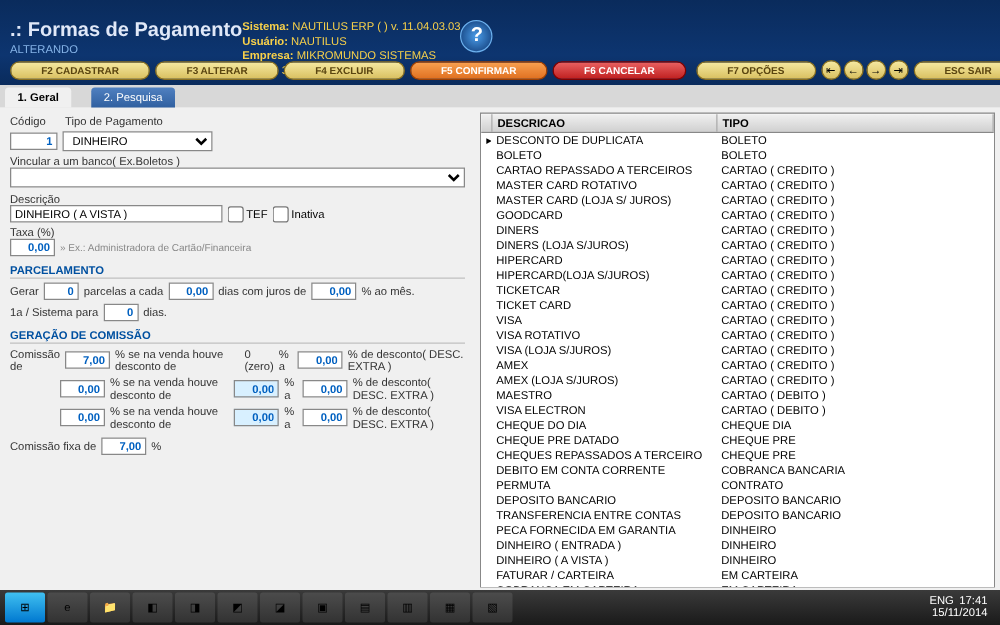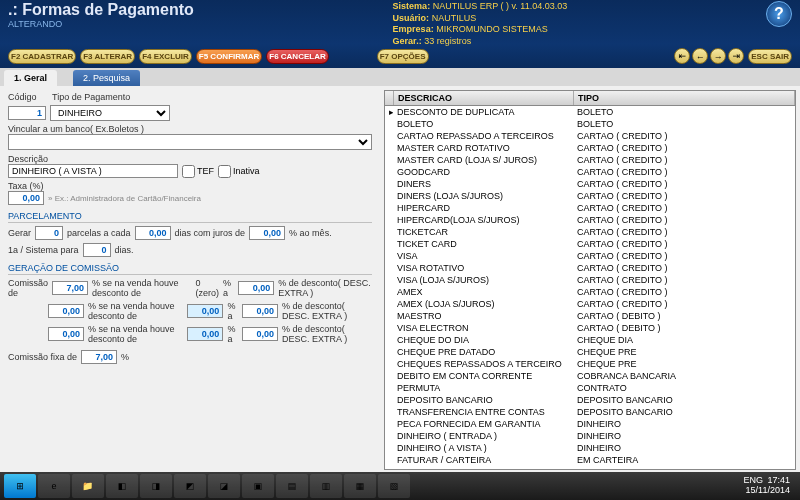--- a/index.html
+++ b/index.html
@@ -1,38 +1,38 @@
 <!DOCTYPE html>
 <html><head>
 <meta charset="utf-8">
 <style>
 *{box-sizing:border-box;margin:0;padding:0;font-family:Tahoma,Arial,sans-serif;font-size:9px}
 body{background:#e8e8e8;width:800px;height:500px;overflow:hidden}
-.titlebar{background:linear-gradient(#0a2b5c,#0d3570);color:#fff;padding:1px 8px;display:flex;justify-content:space-between;align-items:flex-start;height:44px}
+.titlebar{background:linear-gradient(#0a2b5c,#0d3570);color:#fff;padding:16px 8px;display:flex;align-items:flex-start;height:44px}
 .title-left{display:flex;flex-direction:column}
 .app-title{font-size:16px;font-weight:bold;color:#e0e8f8}
 .app-sub{font-size:9px;color:#86b4e8}
 .sys-info{color:#f7d04a;font-size:8px;line-height:1.3}
 .sys-info b{color:#f7d04a}
 .help-icon{width:26px;height:26px;border-radius:50%;background:radial-gradient(#4a9ce8,#0d3570);color:#fff;display:flex;align-items:center;justify-content:center;font-size:16px;font-weight:bold;border:1px solid #6bb0ee}
 .toolbar{background:linear-gradient(#0d3570,#0a2b5c);padding:4px 8px;display:flex;gap:4px;align-items:center;height:24px}
-.tbtn{background:linear-gradient(#f5e8a0,#d9c060);border:1px solid #8a7020;border-radius:10px;padding:2px 2px;font-size:8px;font-weight:bold;color:#5a4510;cursor:pointer;white-space:nowrap}
+.tbtn{background:linear-gradient(#f5e8a0,#d9c060);border:1px solid #8a7020;border-radius:10px;padding:2px 24px;font-size:8px;font-weight:bold;color:#5a4510;cursor:pointer;white-space:nowrap}
 .tbtn.orange{background:linear-gradient(#f8a050,#e07020);color:#fff;border-color:#a04000}
 .tbtn.red{background:linear-gradient(#e86060,#c02020);color:#fff;border-color:#800000}
 .nav-group{display:flex;gap:2px;margin-left:auto}
 .navbtn{width:16px;height:16px;background:linear-gradient(#f5e8a0,#d9c060);border:1px solid #8a7020;border-radius:8px;font-size:9px;cursor:pointer;display:flex;align-items:center;justify-content:center}
 .tabs{background:#d8d8d8;padding:2px 4px 0;display:flex;gap:16px}
 .tab{background:linear-gradient(#5080c0,#3060a0);color:#fff;padding:3px 10px;font-size:9px;border-radius:3px 3px 0 0;cursor:pointer}
 .tab.active{background:#f0f0f0;color:#000;font-weight:bold}
 .main{display:flex;height:388px;background:#f0f0f0}
 .form-panel{width:380px;padding:6px 8px;overflow-y:auto}
 .list-panel{flex:1;background:#fff;border:1px solid #888;margin:4px;overflow-y:auto}
 .row{display:flex;align-items:center;gap:4px;margin-bottom:3px}
 .lbl{color:#333;font-size:9px}
-.section-h{color:#0050a0;font-weight:normal;font-size:9px;margin:6px 0 3px;border-bottom:1px solid #c0c0c0;padding-bottom:1px}
+.section-h{color:#0050a0;font-weight:bold;font-size:9px;margin:6px 0 3px;border-bottom:1px solid #c0c0c0;padding-bottom:1px}
 input[type=text],select{border:1px solid #888;padding:1px 3px;font-size:9px;background:#fff}
 input.num{text-align:right;color:#0060c0;font-weight:bold;width:36px}
 .wide{width:100%}
 .chk{display:flex;align-items:center;gap:2px}
 .list-header{display:flex;background:linear-gradient(#f0f0f0,#d0d0d0);border-bottom:1px solid #888;font-weight:bold;position:sticky;top:0}
 .list-header div{padding:2px 4px;border-right:1px solid #aaa}
 .col1{width:180px}
 .col2{flex:1}
 .list-row{display:flex;font-size:8px;cursor:pointer}
 .list-row div{padding:1px 4px;overflow:hidden;white-space:nowrap}

